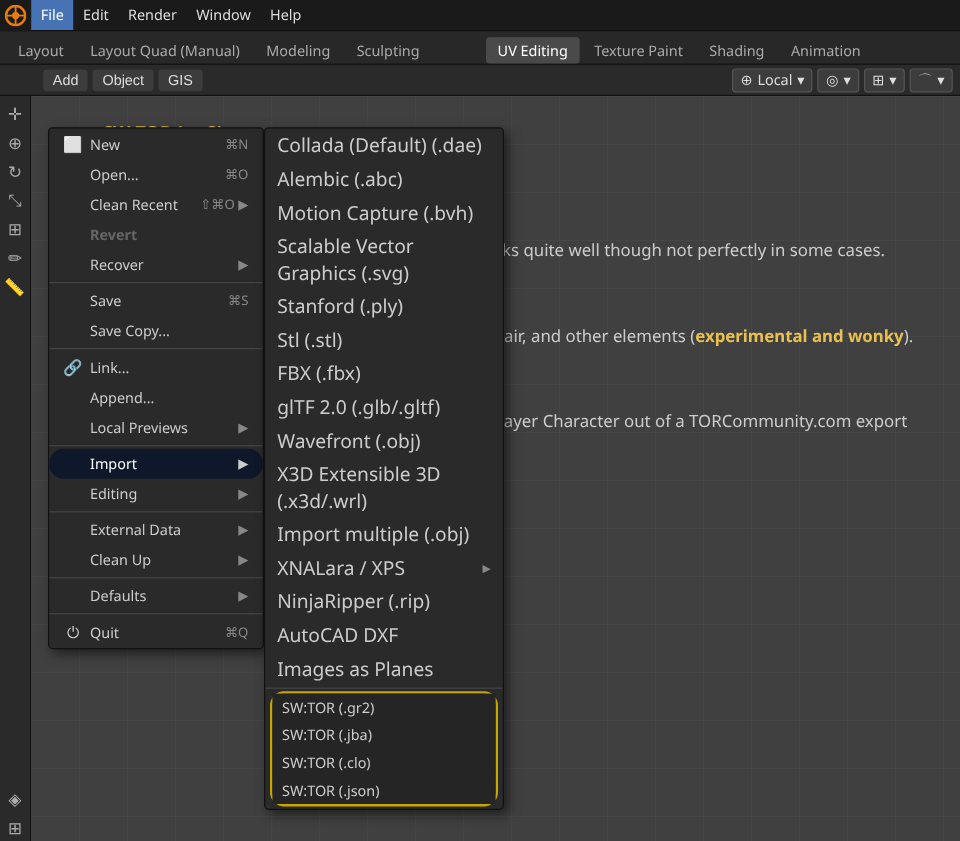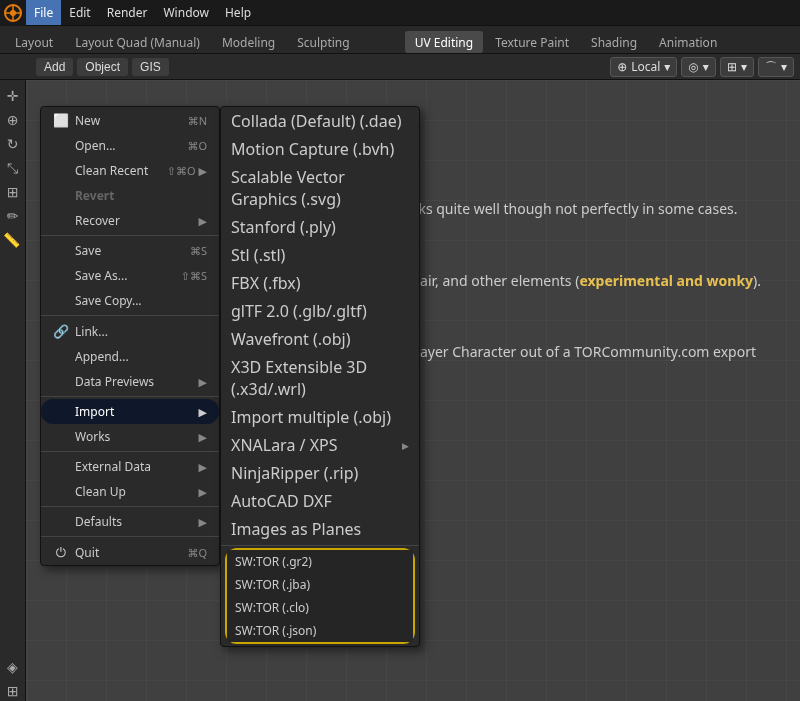--- a/index.html
+++ b/index.html
@@ -450,50 +450,45 @@
           <span class="dropdown-arrow shortcut">▶</span>
         </div>
         <div class="dropdown-separator"></div>
         <div class="dropdown-item">
           <span class="icon-area"></span>
           <span>Save</span>
           <span class="shortcut">⌘S</span>
         </div>
         <div class="dropdown-item">
           <span class="icon-area"></span>
-          <span>Save As...</span>
-          <span class="shortcut">⇧⌘S</span>
-        </div>
-        <div class="dropdown-item">
-          <span class="icon-area"></span>
           <span>Save Copy...</span>
         </div>
         <div class="dropdown-separator"></div>
         <div class="dropdown-item">
           <span class="icon-area">🔗</span>
           <span>Link...</span>
         </div>
         <div class="dropdown-item">
           <span class="icon-area"></span>
           <span>Append...</span>
         </div>
         <div class="dropdown-item">
           <span class="icon-area"></span>
-          <span>Data Previews</span>
+          <span>Local Previews</span>
           <span class="dropdown-arrow shortcut">▶</span>
         </div>
         <div class="dropdown-separator"></div>
         <div class="dropdown-item highlighted">
           <span class="icon-area"></span>
           <span>Import</span>
           <span class="dropdown-arrow shortcut">▶</span>
         </div>
         <div class="dropdown-item">
           <span class="icon-area"></span>
-          <span>Works</span>
+          <span>Editing</span>
           <span class="dropdown-arrow shortcut">▶</span>
         </div>
         <div class="dropdown-separator"></div>
         <div class="dropdown-item">
           <span class="icon-area"></span>
           <span>External Data</span>
           <span class="dropdown-arrow shortcut">▶</span>
         </div>
         <div class="dropdown-item">
           <span class="icon-area"></span>
@@ -509,20 +504,21 @@
         <div class="dropdown-separator"></div>
         <div class="dropdown-item">
           <span class="icon-area">⏻</span>
           <span>Quit</span>
           <span class="shortcut">⌘Q</span>
         </div>
       </div>
 
       <div class="import-submenu">
         <div class="import-item">Collada (Default) (.dae)</div>
+        <div class="import-item">Alembic (.abc)</div>
         <div class="import-item">Motion Capture (.bvh)</div>
         <div class="import-item">Scalable Vector Graphics (.svg)</div>
         <div class="import-item">Stanford (.ply)</div>
         <div class="import-item">Stl (.stl)</div>
         <div class="import-item">FBX (.fbx)</div>
         <div class="import-item">glTF 2.0 (.glb/.gltf)</div>
         <div class="import-item">Wavefront (.obj)</div>
         <div class="import-item">X3D Extensible 3D (.x3d/.wrl)</div>
         <div class="import-item">Import multiple (.obj)</div>
         <div class="import-item has-submenu">XNALara / XPS</div>

